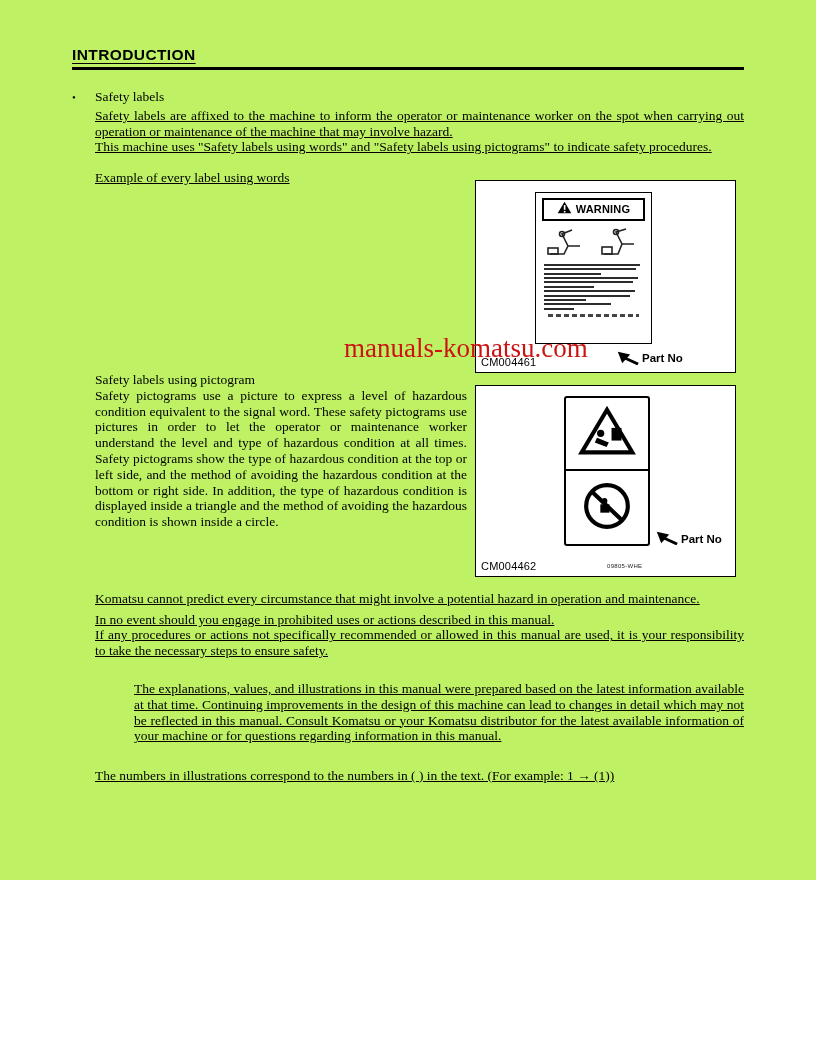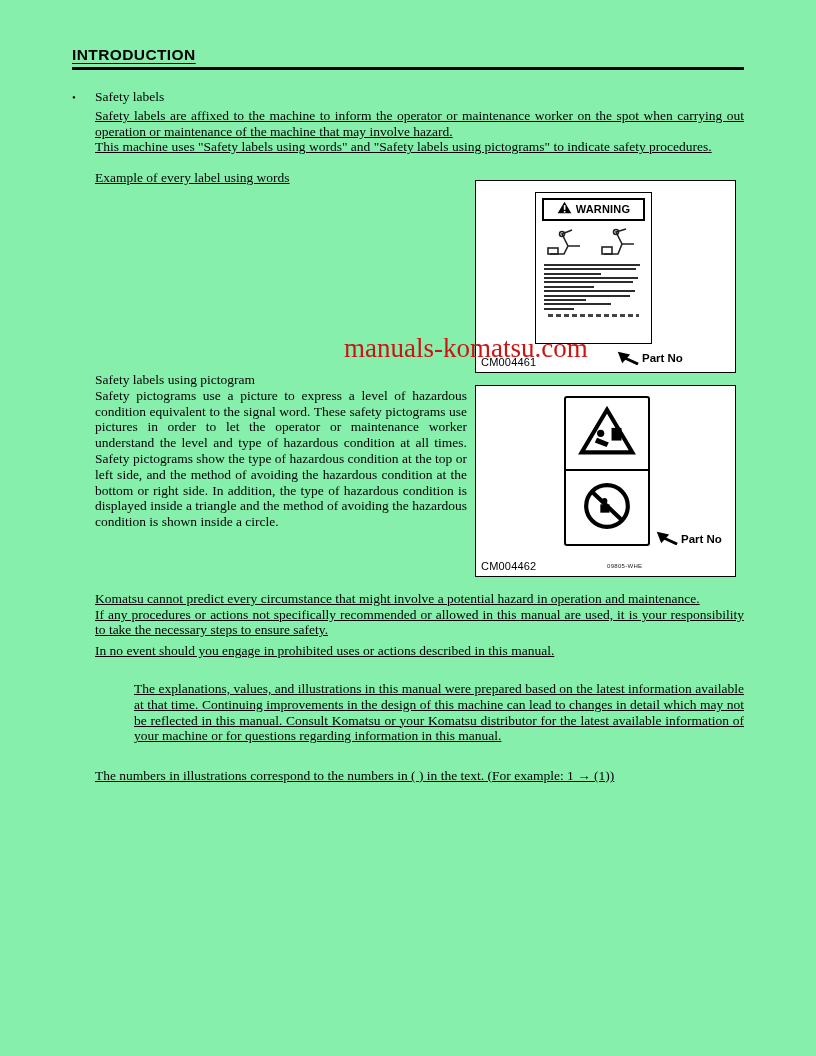--- a/index.html
+++ b/index.html
@@ -1,21 +1,21 @@
 <!DOCTYPE html>
 <html><head>
 <meta charset="utf-8">
 <style>
   * { margin: 0; padding: 0; box-sizing: border-box; }
   html, body { background: #ffffff; }
   .page {
     position: relative;
     width: 816px;
-    height: 1056px;
-    background: #86efac;
+    height: 880px;
+    background: #bef264;
     overflow: hidden;
     font-family: "Liberation Serif", serif;
     font-size: 13.5px;
     line-height: 1.17;
     color: #000;
   }
 
   
   .title-block {
     margin: 46px 72px 0 72px;
@@ -205,22 +205,22 @@
 
   <p class="body-col example-caption">Example of every label using words</p>
 
   <div class="pictogram-block">
     <p>Safety labels using pictogram</p>
     <p class="pictogram-body">Safety pictograms use a picture to express a level of hazardous condition equivalent to the signal word. These safety pictograms use pictures in order to let the operator or maintenance worker understand the level and type of hazardous condition at all times. Safety pictograms show the type of hazardous condition at the top or left side, and the method of avoiding the hazardous condition at the bottom or right side. In addition, the type of hazardous condition is displayed inside a triangle and the method of avoiding the hazardous condition is shown inside a circle.</p>
   </div>
 
   <div class="body-col notes1">
     <p class="sent">Komatsu cannot predict every circumstance that might involve a potential hazard in operation and maintenance.</p>
+    <p class="sent notes2">In no event should you engage in prohibited uses or actions described in this manual.</p>
     <p class="sent">If any procedures or actions not specifically recommended or allowed in this manual are used, it is your responsibility to take the necessary steps to ensure safety.</p>
-    <p class="sent notes2">In no event should you engage in prohibited uses or actions described in this manual.</p>
     <p class="sent notes3">The explanations, values, and illustrations in this manual were prepared based on the latest information available at that time. Continuing improvements in the design of this machine can lead to changes in detail which may not be reflected in this manual. Consult Komatsu or your Komatsu distributor for the latest available information of your machine or for questions regarding information in this manual.</p>
     <p class="sent notes4">The numbers in illustrations correspond to the numbers in ( ) in the text. (For example: 1 → (1))</p>
   </div>
 
   <div class="figure-box figure1">
     <div class="label1">
       <div class="label1-header">
         <span>
           <svg viewBox="0 0 22 19" width="15" height="13" aria-hidden="true">
             <polygon points="11,1 21,18 1,18" fill="#000"></polygon>

